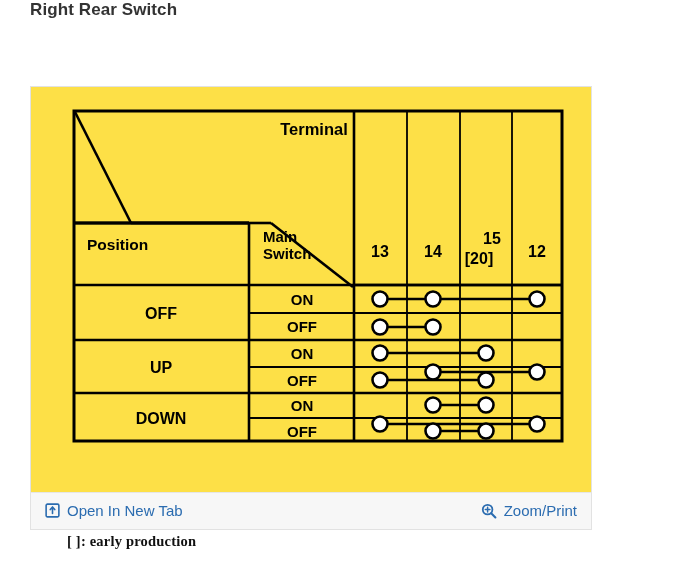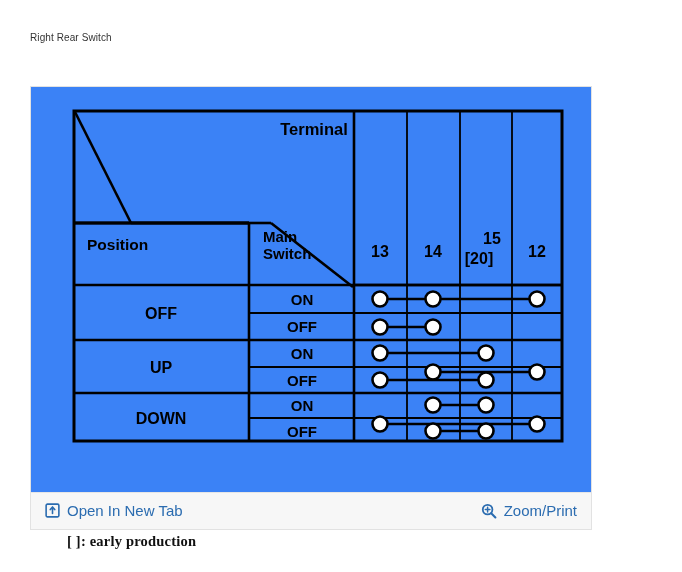--- a/index.html
+++ b/index.html
@@ -5,29 +5,29 @@
   html,body{margin:0;padding:0;}
   body{
     width:682px;height:572px;
     background:#ffffff;
     font-family:"Liberation Sans", sans-serif;
     overflow:hidden;
   }
   .page{position:relative;width:682px;height:572px;}
 
   .page-title{
-    position:absolute; left:30px; top:32px;
-    font-size:10px; font-weight:normal; color:#333333;
+    position:absolute; left:30px; top:0;
+    font-size:17px; font-weight:bold; color:#333333;
     letter-spacing:.1px;
   }
 
   .card{
     position:absolute; left:30px; top:86px;
     width:562px; height:406px;
-    background:#3b82f6;
+    background:#fde047;
     border:1px solid #e2e2e2;
     border-bottom:none;
     box-sizing:border-box;
   }
 
   .diagram-wrap{
     position:absolute; left:0; top:0; width:562px; height:406px;
   }
   .diagram-wrap svg{display:block;}
 

